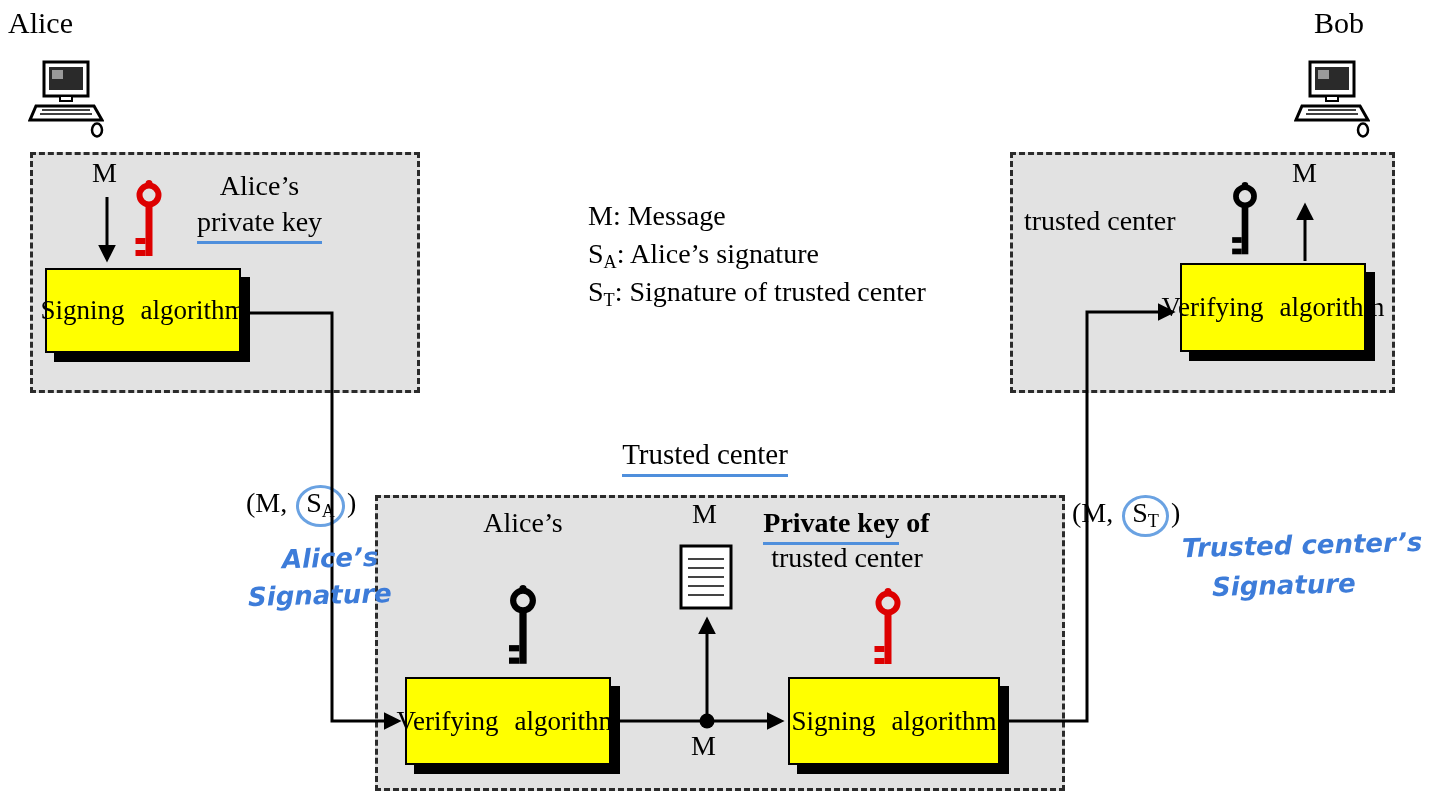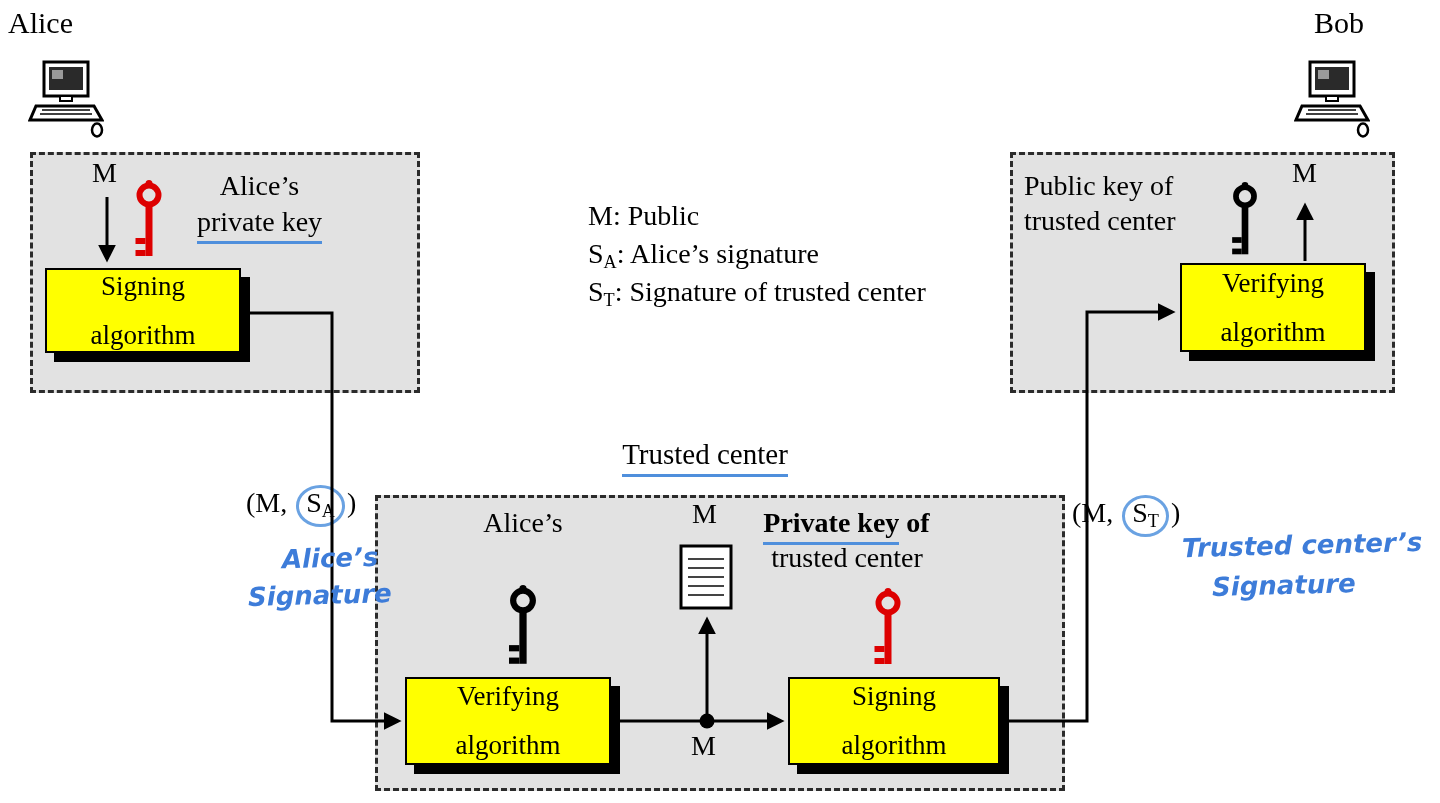--- a/index.html
+++ b/index.html
@@ -7,21 +7,21 @@
   body { width:1440px; height:803px; overflow:hidden; }
   #stage { position:relative; width:1184px; height:803px; font-family:"Liberation Serif", serif; color:#000; }
 
   .panel { position:absolute; background:var(--panel-fill,#e2e2e2); border:3px dashed #2b2b2b; z-index:1; }
 
   .t { position:absolute; font-size:28px; line-height:1.15; z-index:4; white-space:nowrap; }
   .ctr { text-align:center; }
 
   .algo-box { position:absolute; z-index:3; background:var(--algo-fill,#ffff00);
               border:2.5px solid #000; box-shadow:9px 9px 0 0 #000;
-              display:flex; flex-direction:column; align-items:center; justify-content:center;
+              display:flex; align-items:center; justify-content:center;
               font-size:27px; line-height:1.22;gap:16px; }
 
   .ul { border-bottom:3.5px solid var(--underline,#4f8fdc); padding-bottom:4px; }
   .sub { font-size:0.65em; vertical-align:-0.25em; }
 
   .circled { display:inline-block; border:3px solid #6aa2e2; border-radius:50%;
              padding:0 7px 3px 7px; margin:0 2px; line-height:1.05; }
 
   .icon { position:absolute; z-index:4; }
   .key-red { color:var(--key-red,#dd0000); }
@@ -78,25 +78,24 @@
     <rect x="8.5" y="58" width="10" height="6" fill="currentColor"></rect>
     <rect x="8.5" y="70" width="10" height="6" fill="currentColor"></rect>
   </svg>
   <div class="t ctr" style="left:182px; top:170px; width:155px;">Alice’s</div>
   <div class="t ctr" style="left:172px; top:206px; width:175px;"><span class="ul">private key</span></div>
   <div class="algo-box" style="left:45px; top:268px; width:196px; height:85px;">
     <div>Signing</div>
     <div>algorithm</div>
   </div>
 
-  <div class="t" style="left:588px; top:200px;">M: Public</div>
+  <div class="t" style="left:588px; top:200px;">M: Message</div>
   <div class="t" style="left:588px; top:276px;"><span>S</span><span class="sub">T</span><span>: Signature of trusted center</span></div>
   <div class="t" style="left:588px; top:238px;"><span>S</span><span class="sub">A</span><span>: Alice’s signature</span></div>
 
-  <div class="t" style="left:1024px; top:170px;">Public key of</div>
   <div class="t" style="left:1024px; top:205px;">trusted center</div>
   <svg class="icon key-black" style="left:1224px; top:182px;" width="42" height="78" viewBox="0 0 44 82">
     <circle cx="22" cy="3.5" r="3.5" fill="currentColor"></circle>
     <circle cx="22" cy="15" r="9.5" fill="none" stroke="currentColor" stroke-width="6"></circle>
     <rect x="18.5" y="24" width="7" height="52" fill="currentColor"></rect>
     <rect x="8.5" y="58" width="10" height="6" fill="currentColor"></rect>
     <rect x="8.5" y="70" width="10" height="6" fill="currentColor"></rect>
   </svg>
   <div class="t" style="left:1292px; top:157px;">M</div>
   <div class="algo-box" style="left:1180px; top:263px; width:186px; height:89px;">

